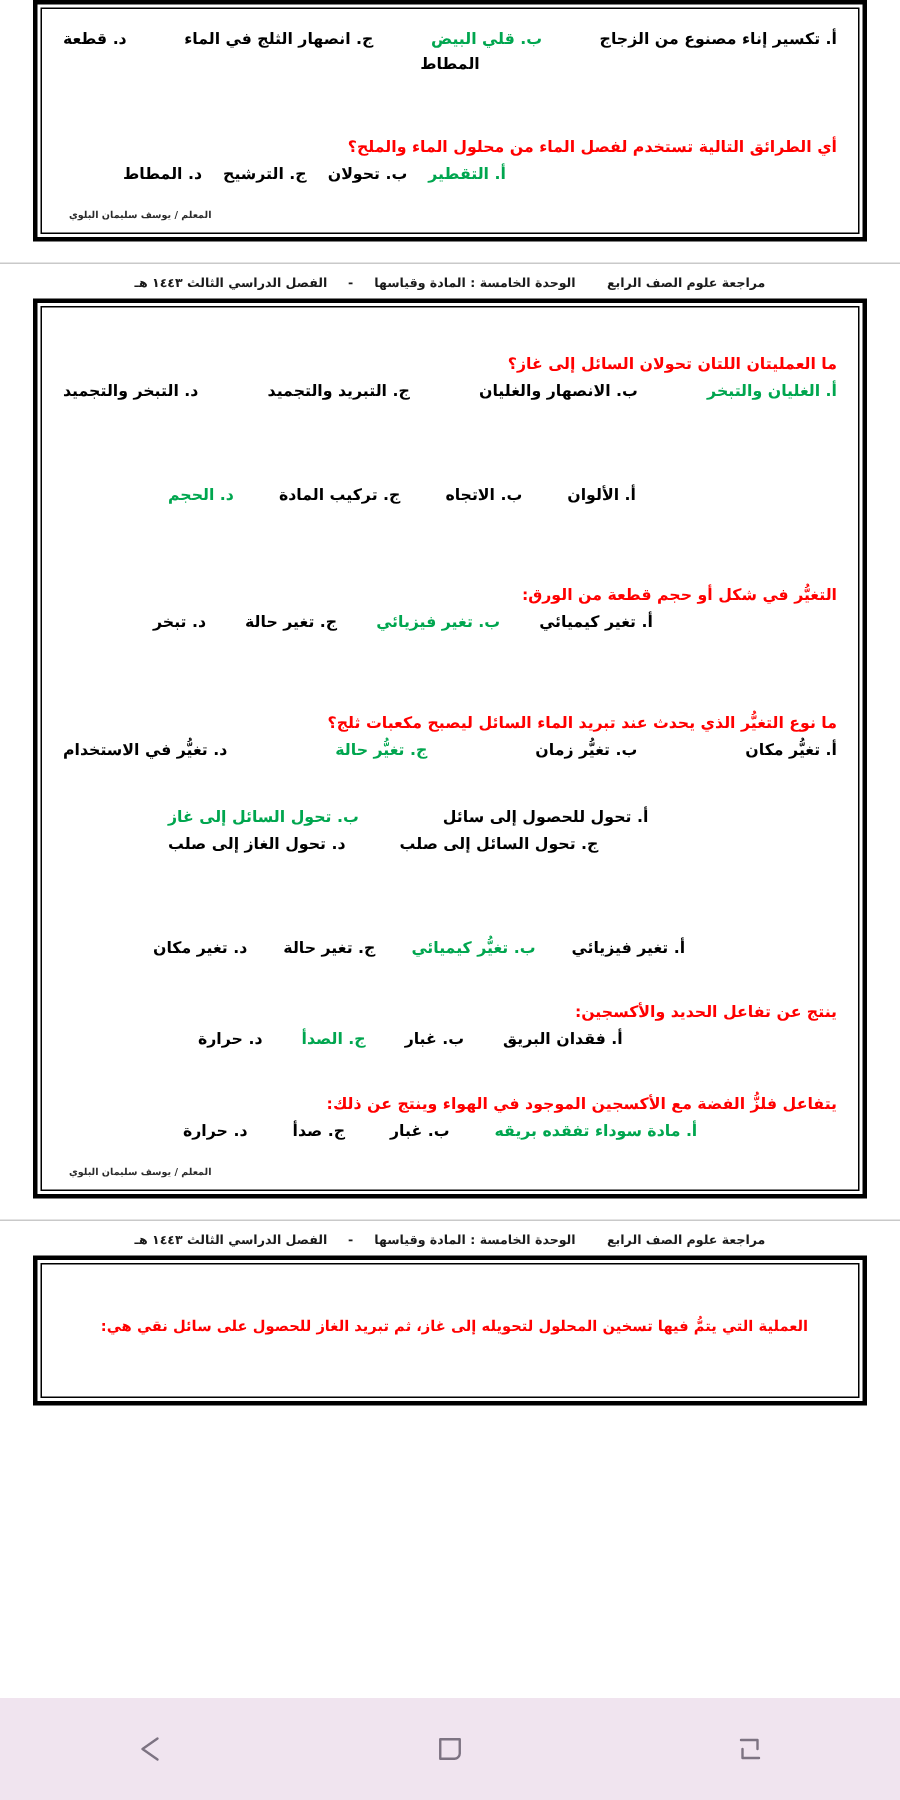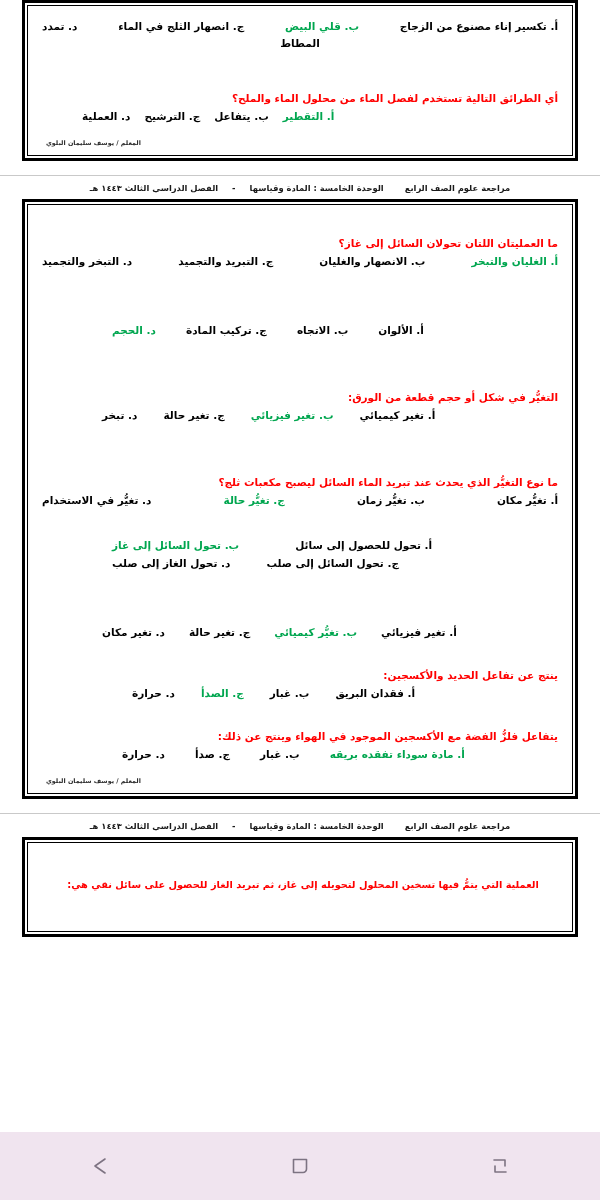--- a/index.html
+++ b/index.html
@@ -145,34 +145,34 @@
 
     <div class="page">
       <div class="frame">
         <div class="frame-inner">
 
           <div class="q-block">
             <div class="opts spread">
               <span class="opt">أ. تكسير إناء مصنوع من الزجاج</span>
               <span class="opt correct">ب. قلي البيض</span>
               <span class="opt">ج. انصهار الثلج في الماء</span>
-              <span class="opt">د. تمدد</span>
+              <span class="opt">د. قطعة</span>
             </div>
             <div class="cont-line">المطاط</div>
           </div>
 
           <div class="spacer-lg"></div>
 
           <div class="q-block">
             <div class="q-text">أي الطرائق التالية تستخدم لفصل الماء من محلول الماء والملح؟</div>
             <div class="opts" style="justify-content:flex-end;gap:14px;padding-left:40px;">
               <span class="opt correct">أ. التقطير</span>
-              <span class="opt">ب. يتفاعل</span>
+              <span class="opt">ب. تحولان</span>
               <span class="opt">ج. الترشيح</span>
-              <span class="opt">د. العملية</span>
+              <span class="opt">د. المطاط</span>
             </div>
           </div>
 
           <div class="signature">المعلم / يوسف سليمان البلوي</div>
         </div>
       </div>
     </div>
 
     <div class="page-gap"></div>
     <div class="page-sep"></div>

